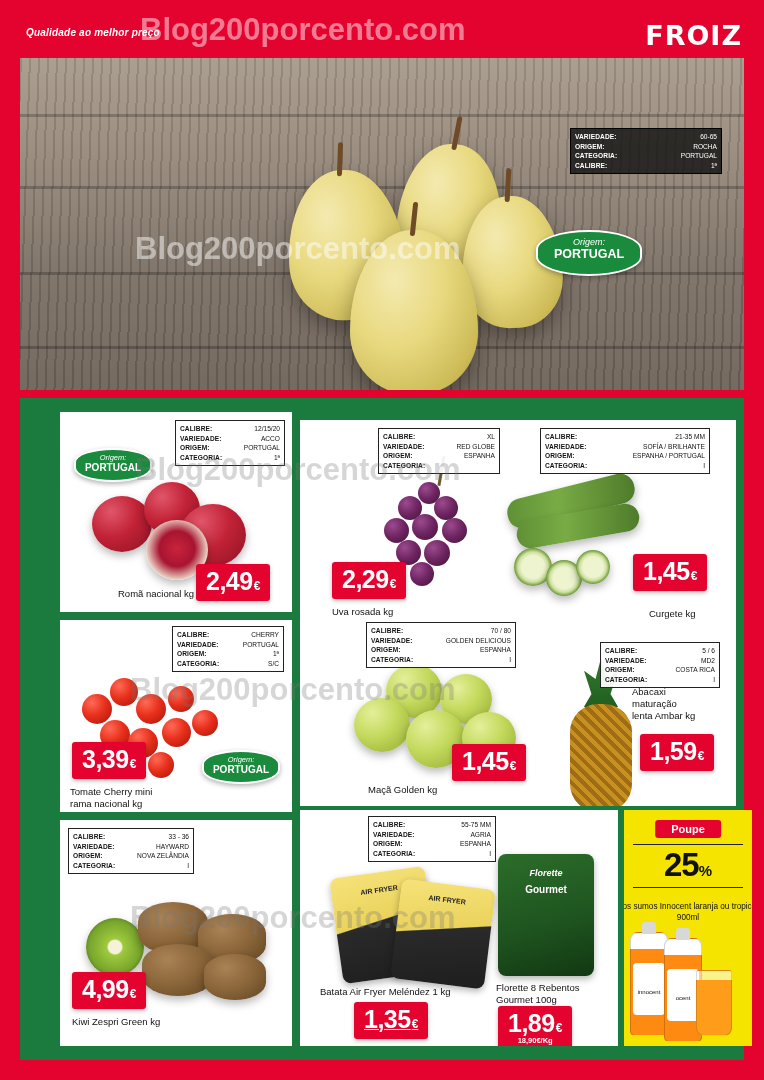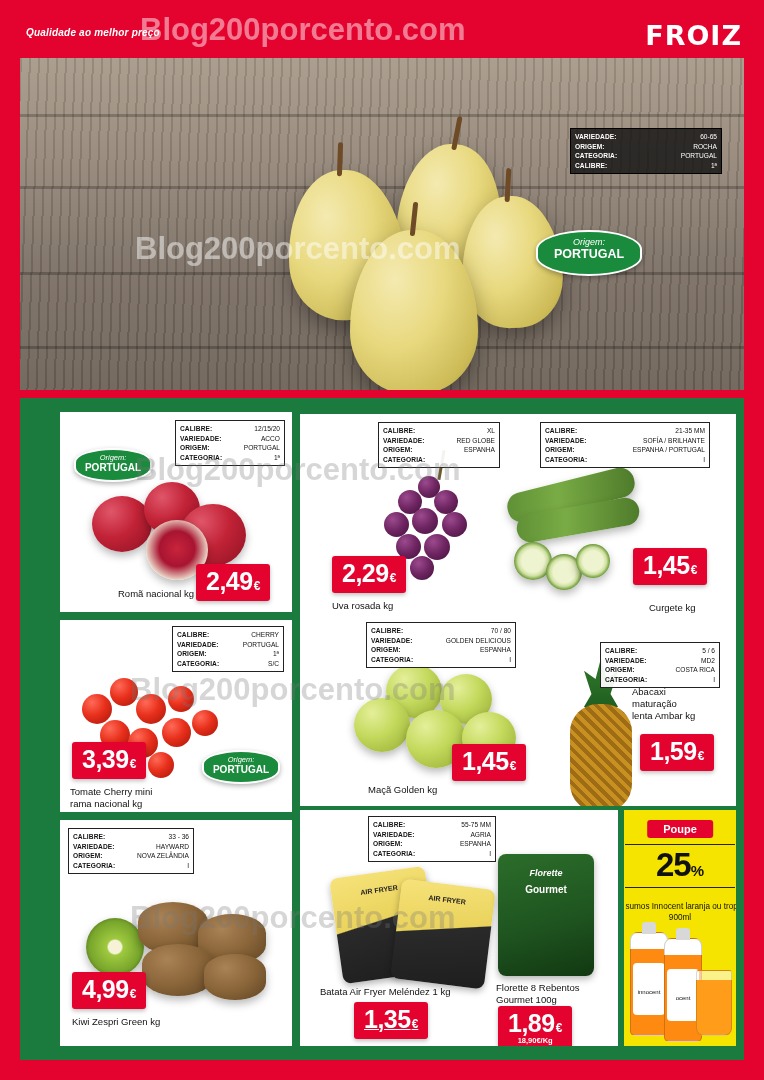--- a/index.html
+++ b/index.html
@@ -306,21 +306,21 @@
       <div class="fruit pom shadow" style="left:32px; top:84px; width:60px; height:56px;"></div>
       <div class="fruit pom shadow" style="left:84px; top:70px; width:56px; height:54px;"></div>
       <div class="fruit pom shadow" style="left:120px; top:92px; width:66px; height:62px;"></div>
       <div class="fruit shadow" style="left:86px; top:108px; width:62px; height:60px; background: radial-gradient(circle at 50% 48%, #c9243c 0%, #a81430 40%, #efe0cf 72%, #d9c9b5 100%);"></div>
       <div class="caption" style="left:10px; top:176px;margin-left:48px;">Romã nacional kg</div>
       <div class="price" style="left:136px; top:152px;">
         <span class="num">2,49</span><span class="cur">€</span>
       </div>
     </div>
 
-    <div class="cell" style="left:280px; top:16px; width:436px; height:206px;">
+    <div class="cell" style="left:280px; top:22px; width:436px; height:206px;">
       <div class="spec" style="left:78px; top:8px; width:122px;">
         <div class="spec-row">
             <span class="k">CALIBRE:</span>
             <span class="v">XL</span>
           </div>
         <div class="spec-row">
             <span class="k">VARIEDADE:</span>
             <span class="v">RED GLOBE</span>
           </div>
         <div class="spec-row">
@@ -556,21 +556,21 @@
       </div>
 
       <div class="caption" style="left:196px; top:172px; white-space:pre-line;">Florette 8 Rebentos
 Gourmet 100g</div>
       <div class="price" style="left:198px; top:196px;">
         <span class="num">1,89</span><span class="cur">€</span>
         <span class="sub">18,90€/Kg</span>
       </div>
     </div>
 
-    <div class="promo" style="left:604px; top:412px; width:112px; height:236px;padding-left:16px;">
+    <div class="promo" style="left:604px; top:412px; width:128px; height:236px;padding-left:16px;">
       <div class="promo-head">Poupe</div>
       <div class="promo-disc">
         <span class="n">25</span><span class="p">%</span>
       </div>
       <div class="promo-text">nos sumos Innocent laranja ou tropical 900ml</div>
       <div class="bottle" style="left:6px; top:122px;">
         <div class="neck"></div>
         <div class="lab">innocent</div>
       </div>
       <div class="bottle" style="left:40px; top:128px;">

